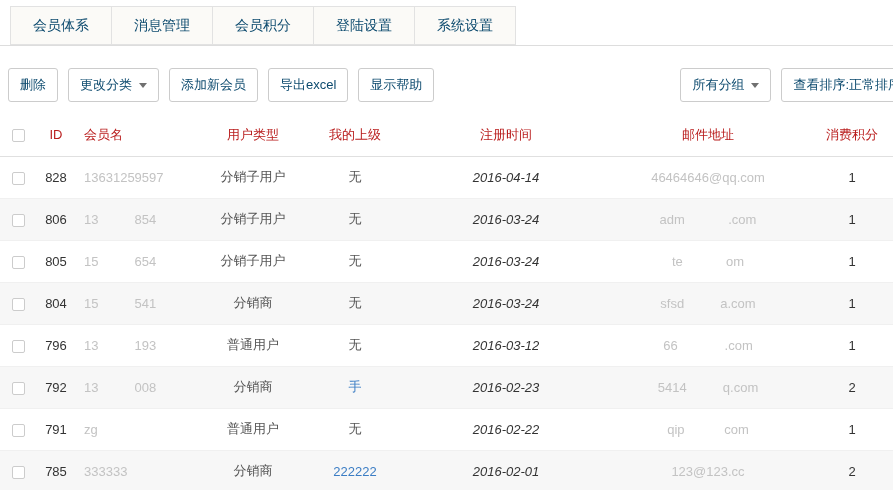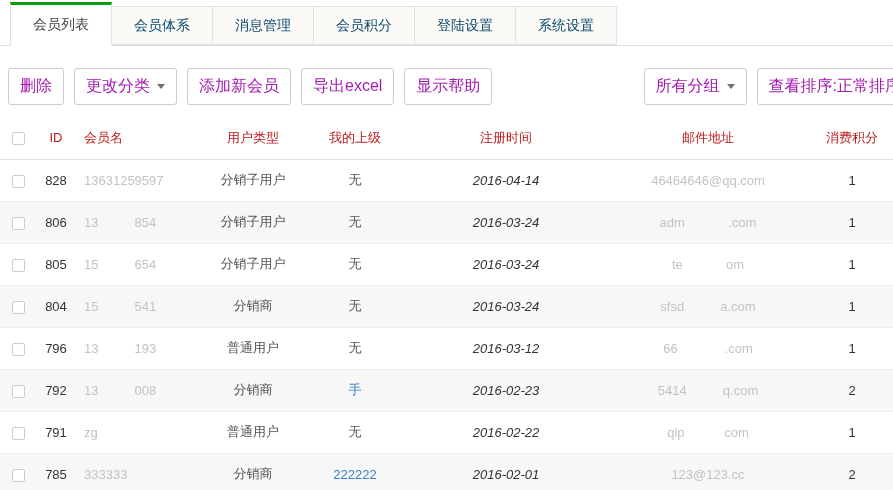--- a/index.html
+++ b/index.html
@@ -12,22 +12,22 @@
   .tab { height:39px; line-height:37px; padding:0 22px; background:#fbfaf7;
     border:1px solid #e2e2e2; margin-right:-1px; font-size:14px; color:#0c4a6e;
     cursor:pointer; white-space:nowrap; }
   .tab.active { height:44px; line-height:39px; background:#fff;
     border:1px solid #ddd; border-top:3px solid #0a9e0a;
     border-bottom:1px solid #fff; margin-bottom:-1px; color:#444; }
 
   
   .toolbar { display:flex; align-items:center; gap:10px; padding:22px 8px 12px 8px; }
   .btn { display:inline-flex; align-items:center; background:#fff;
-    border:1px solid #ccc; border-radius:3px; padding:7px 11px; font-size:16px;
-    color:#a21caf; cursor:pointer; white-space:nowrap; }
+    border:1px solid #ccc; border-radius:3px; padding:7px 11px; font-size:13px;
+    color:#0c4a6e; cursor:pointer; white-space:nowrap; }
   .toolbar-right { margin-left:auto; display:flex; gap:10px; margin-right:-28px; }
   .caret { display:inline-block; margin-left:7px; width:0; height:0;
     border-left:4px solid transparent; border-right:4px solid transparent;
     border-top:5px solid #707070; }
 
   
   table { width:893px; border-collapse:collapse; table-layout:fixed; }
   col.c-check{width:36px;} col.c-id{width:40px;} col.c-name{width:127px;}
   col.c-type{width:100px;} col.c-parent{width:104px;} col.c-date{width:198px;}
   col.c-email{width:206px;} col.c-points{width:82px;}
@@ -42,21 +42,20 @@
   td.cell-points { color:#333; }
   td.cell-name, td.cell-email { color:#c3c3c3; white-space:pre; overflow:hidden; }
   .checkbox { display:inline-block; width:13px; height:13px; background:#fff;
     border:1px solid #ccc; border-radius:2px; vertical-align:middle; cursor:pointer; }
   a.link, span.link { color:#3b7dc4; text-decoration:none; cursor:pointer; }
 </style>
 </head>
 <body>
 
 <div class="tabs">
-  <div class="tab active">会员列表</div>
   <div class="tab">会员体系</div>
   <div class="tab">消息管理</div>
   <div class="tab">会员积分</div>
   <div class="tab">登陆设置</div>
   <div class="tab">系统设置</div>
 </div>
 
 <div class="toolbar">
   <button class="btn">删除</button>
   <button class="btn">

